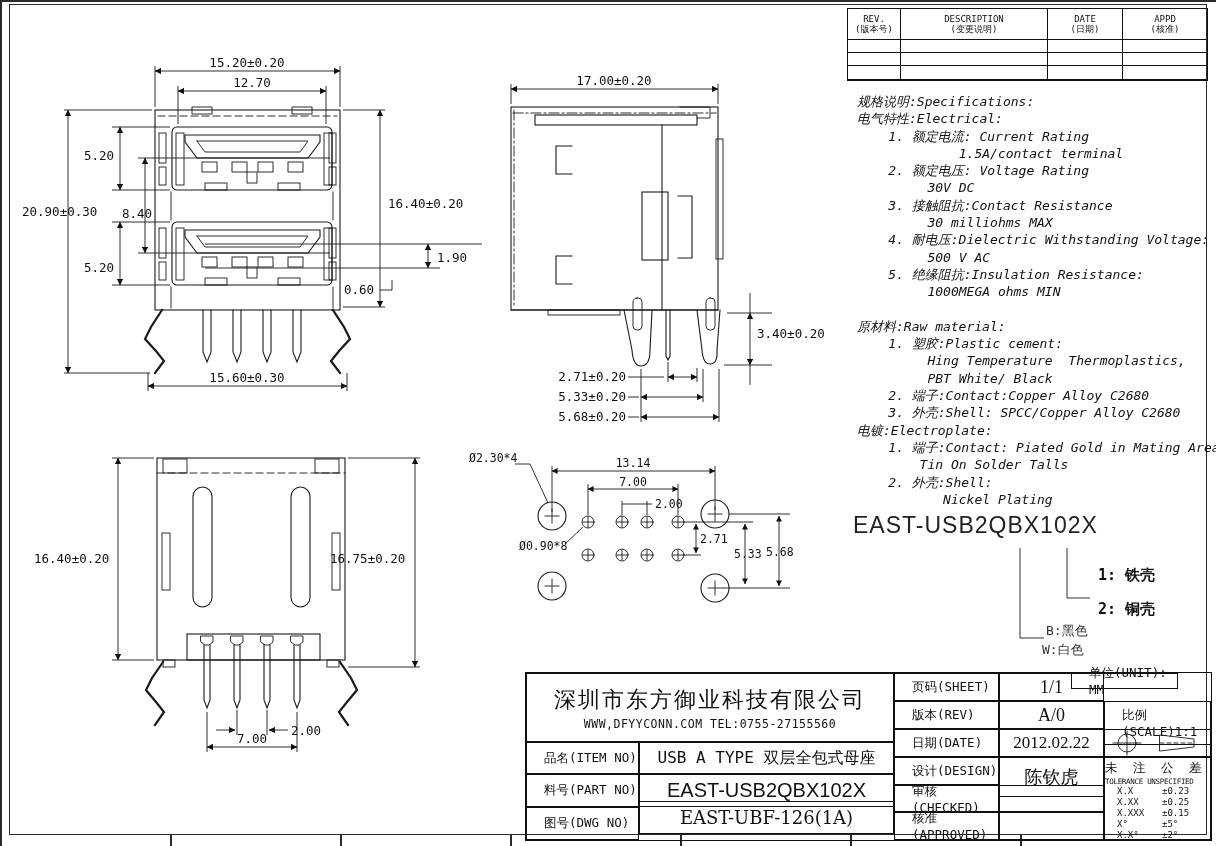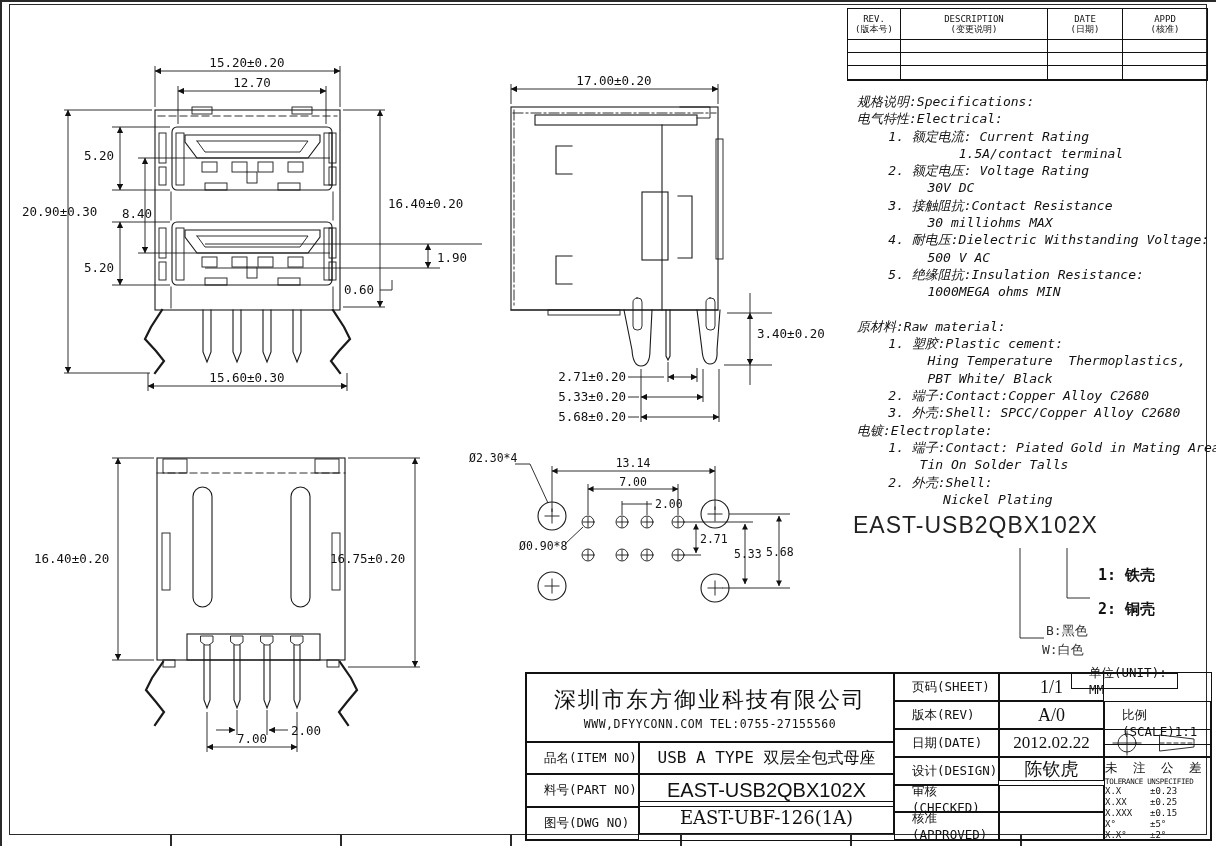--- a/index.html
+++ b/index.html
@@ -39,21 +39,21 @@
   
   #tblock{left:525px;top:672px;width:685px;height:167px;border:1.5px solid #111;font-family:"DejaVu Sans Mono",monospace;}
   #tblock .cell{position:absolute;border:0.75px solid #111;box-sizing:border-box;
             display:flex;align-items:center;}
   #tblock .lab{font-size:12.5px;padding-left:17px;}
   #tblock .val{justify-content:center;}
   .company-name{font-family:"Liberation Serif",serif;font-size:22px;letter-spacing:2px;text-align:right;}
   .company-web{font-size:11.5px;letter-spacing:0.5px;text-align:center;margin-top:2px;}
   .tol-title{font-size:12.5px;letter-spacing:4px;text-align:center;margin-top:2px;}
   .tol-sub{font-size:7.5px;text-align:center;letter-spacing:-0.3px;}
-  .tol-row{display:flex;font-size:9px;line-height:11px;padding:0 0;}
+  .tol-row{display:flex;font-size:9px;line-height:11px;padding:0 12px;}
   .tol-row span:first-child{width:45px;text-align:left;}
 </style>
 </head>
 <body>
 <div id="sheet">
 
 <div class="abs frame-outer"></div>
 <div class="abs frame-inner"></div>
 <div class="abs btick" style="left:170px"></div>
 <div class="abs btick" style="left:340px"></div>
@@ -435,21 +435,21 @@
   <div class="cell val" style="left:578px;top:56px;width:107px;height:28px">
     <svg width="95" height="26" viewBox="0 0 95 26">
       <circle class="ln thin" cx="17" cy="13" r="9"></circle>
       <line class="ln thin" x1="3" y1="13" x2="31" y2="13"></line>
       <line class="ln thin" x1="17" y1="1" x2="17" y2="25"></line>
       <polygon class="ln thin" points="50,5 84,9 84,17 50,21"></polygon>
       <line class="ln thin" x1="50" y1="13" x2="84" y2="13" stroke-dasharray="4 3"></line>
     </svg>
   </div>
   <div class="cell lab" style="left:368px;top:84px;width:105px;height:28px">设计(DESIGN)</div>
-  <div class="cell val" style="left:473px;top:84px;width:105px;height:24px;font-size:18px">陈钦虎</div>
+  <div class="cell val" style="left:473px;top:84px;width:105px;height:40px;font-size:18px">陈钦虎</div>
   <div class="cell" style="left:578px;top:84px;width:107px;height:83px;flex-direction:column;align-items:flex-start">
     <div class="tol-title">未 注 公 差</div>
     <div class="tol-sub">TOLERANCE UNSPECIFIED</div>
     <div class="tol-row">
           <span>X.X</span>
           <span>±0.23</span>
         </div>
     <div class="tol-row">
           <span>X.XX</span>
           <span>±0.25</span>

